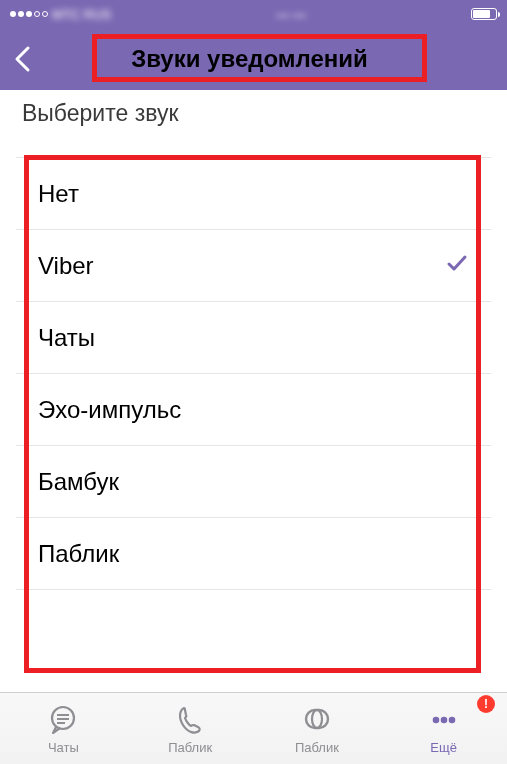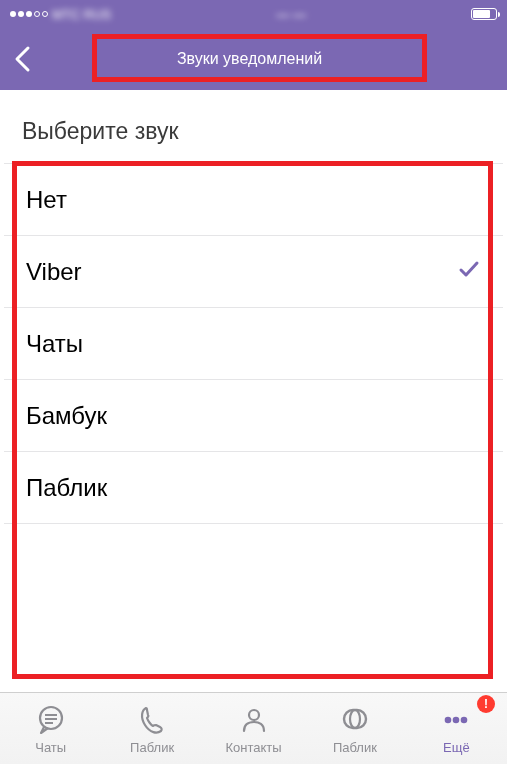--- a/index.html
+++ b/index.html
@@ -43,46 +43,46 @@
     .nav-bar {
       height: 62px;
       background: #7b68b3;
       display: flex;
       align-items: center;
       padding: 0 12px;
       position: relative;
     }
     .back-btn { color: #fff; display: flex; align-items: center; }
     .nav-title {
-      color: #ffffff;
-      font-size: 16px;
-      font-weight: 400;
+      color: #000000;
+      font-size: 24px;
+      font-weight: 700;
       text-align: center;
       flex: 1;
       margin-right: 30px;
     }
     .title-highlight {
       position: absolute;
       left: 92px; right: 80px; top: 6px; bottom: 8px;
       border: 5px solid #ec2024;
       pointer-events: none;
     }
 
     
     .section-header {
-      padding: 28px 22px 14px;
+      padding: 10px 22px 14px;
       font-size: 23px;
       color: #3a3a3a;
       font-weight: 500;
     }
 
     
     .list-wrap {
       position: relative;
-      margin: 4px;
+      margin: 16px;
     }
     .list-highlight {
       position: absolute;
       left: 8px; right: 10px; top: -2px;
       height: 518px;
       border: 5px solid #ec2024;
       pointer-events: none;
       z-index: 5;
     }
     .list {
@@ -182,20 +182,23 @@
       <div class="row">
         <span>Viber</span>
         <span class="check"><svg width="24" height="24" viewBox="0 0 24 24">
             <polyline points="4,13 9,18 20,6" fill="none" stroke="#7b68b3" stroke-width="3" stroke-linecap="round" stroke-linejoin="round"></polyline>
           </svg></span>
       </div>
       <div class="row">
         <span>Чаты</span>
       </div>
       <div class="row">
+        <span>Эхо-импульс</span>
+      </div>
+      <div class="row">
         <span>Бамбук</span>
       </div>
       <div class="row">
         <span>Паблик</span>
       </div>
     </div>
 </div>
 
 <div class="tab-bar" id="tab-bar">
     <div class="tab">
@@ -214,29 +217,20 @@
       <div class="tab-icon">
         <svg width="34" height="34" viewBox="0 0 34 34">
           <path d="M11 5 C7 7 5 14 10 22 C15 30 22 31 26 28 C27 27 27 25 25 24 L21 22 C20 22 19 22 18 23 C16 22 13 18 12 15 C13 14 14 13 13 12 L12 7 C12 5 11 5 11 5 Z" fill="none" stroke="#8e8e93" stroke-width="2.2" stroke-linejoin="round"></path>
         </svg>
       </div>
       <span>Паблик</span>
     </div>
     <div class="tab">
       <div class="tab-icon">
         <svg width="34" height="34" viewBox="0 0 34 34">
-          <circle cx="17" cy="12" r="5" fill="none" stroke="#8e8e93" stroke-width="2.2"></circle>
-          <path d="M7 28 C7 21 12 19 17 19 C22 19 27 21 27 28" fill="none" stroke="#8e8e93" stroke-width="2.2" stroke-linecap="round"></path>
-        </svg>
-      </div>
-      <span>Контакты</span>
-    </div>
-    <div class="tab">
-      <div class="tab-icon">
-        <svg width="34" height="34" viewBox="0 0 34 34">
           <rect x="6" y="7" width="22" height="18" rx="9" fill="none" stroke="#8e8e93" stroke-width="2.4"></rect>
           <ellipse cx="17" cy="16" rx="5" ry="9" fill="none" stroke="#8e8e93" stroke-width="2.2"></ellipse>
         </svg>
       </div>
       <span>Паблик</span>
     </div>
     <div class="tab active">
       <div class="tab-icon">
         <svg width="34" height="34" viewBox="0 0 34 34">
           <circle cx="9" cy="17" r="3.3" fill="#7b68b3"></circle>

